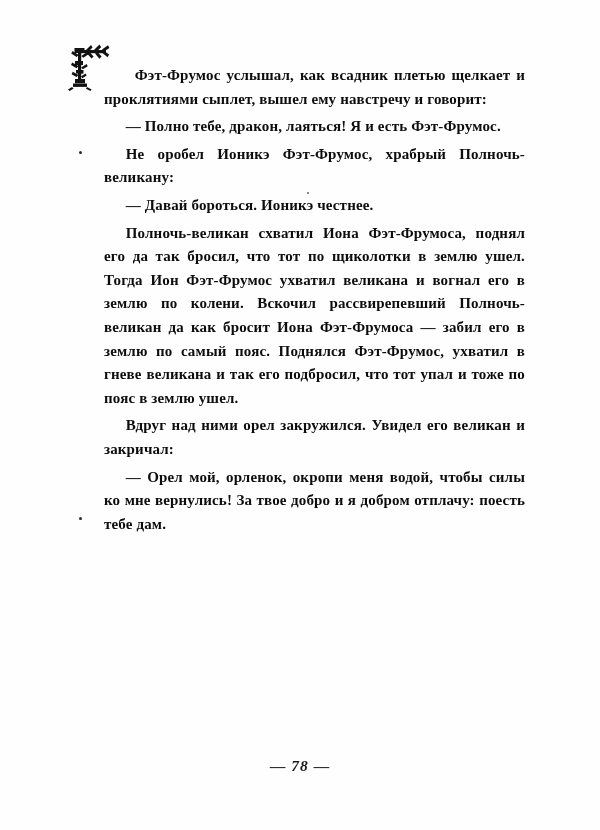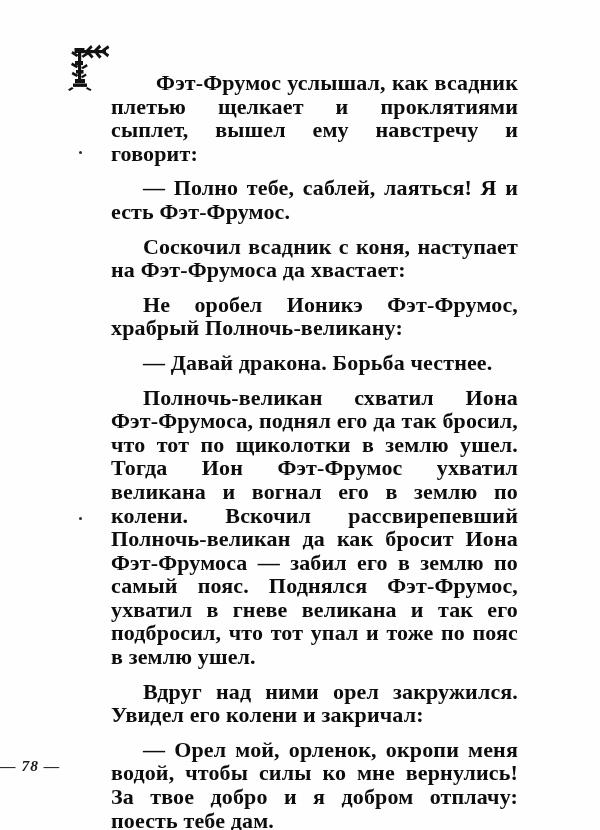--- a/index.html
+++ b/index.html
@@ -46,43 +46,44 @@
 
   
   .textblock {
     position: absolute;
     left: 100px;
     top: 60px;
     width: 429px;
   }
 
   .para {
-    margin: 11px;
+    margin: 4px;
     text-indent: 1.45em;
     text-align: justify;
     text-justify: inter-word;
-    font-size: 22px;
+    font-size: 15px;
     line-height: 23.6px;
     letter-spacing: .15px;
     font-weight: 600;
     -webkit-font-smoothing: none;
   }
 
   
   .para.first { text-indent: 2.05em; }
 
   
   .para.dialogue { text-indent: 1.45em; }
 
   
   .folio {
     position: absolute;
     left: 0;
     top: 757px;
     width: 600px;
+    text-align: center;
     font-style: italic;
     font-weight: 700;
     font-size: 15.5px;
     letter-spacing: 1px;
     color: #1a1a1a;
   }
 </style>
 </head>
 <body>
 
@@ -121,25 +122,24 @@
       </g>
     </svg>
   </div>
 
   <div class="speck speck-a"></div>
   <div class="speck speck-b"></div>
   <div class="speck speck-c"></div>
 
   <div class="textblock">
     <p class="para first">Фэт-Фрумос услышал, как всадник плетью щелкает и проклятиями сыплет, вышел ему навстречу и говорит:</p>
-    <p class="para dialogue">— Полно тебе, саблей, лаяться! Я и есть Фэт-Фрумос.</p>
-    <p class="para">Соскочил всадник с коня, наступает на Фэт-Фрумоса да хвастает:</p>
+    <p class="para dialogue">— Полно тебе, дракон, лаяться! Я и есть Фэт-Фрумос.</p>
     <p class="para">Не оробел Ионикэ Фэт-Фрумос, храбрый Полночь-великану:</p>
-    <p class="para dialogue">— Давай дракона. Борьба честнее.</p>
+    <p class="para dialogue">— Давай бороться. Ионикэ честнее.</p>
     <p class="para">Полночь-великан схватил Иона Фэт-Фрумоса, поднял его да так бросил, что тот по щиколотки в землю ушел. Тогда Ион Фэт-Фрумос ухватил великана и вогнал его в землю по колени. Вскочил рассвирепевший Полночь-великан да как бросит Иона Фэт-Фрумоса — забил его в землю по самый пояс. Поднялся Фэт-Фрумос, ухватил в гневе великана и так его подбросил, что тот упал и тоже по пояс в землю ушел.</p>
-    <p class="para">Вдруг над ними орел закружился. Увидел его колени и закричал:</p>
+    <p class="para">Вдруг над ними орел закружился. Увидел его великан и закричал:</p>
     <p class="para dialogue">— Орел мой, орленок, окропи меня водой, чтобы силы ко мне вернулись! За твое добро и я добром отплачу: поесть тебе дам.</p>
 
   </div>
 
   <div class="folio">— 78 —</div>
 
 </div>
 
 </body></html>

